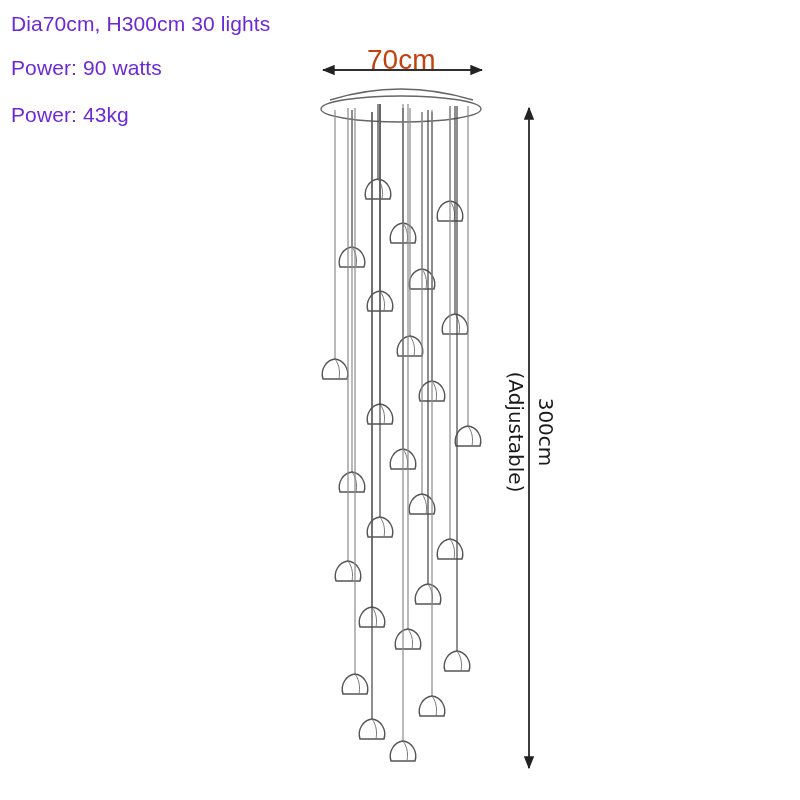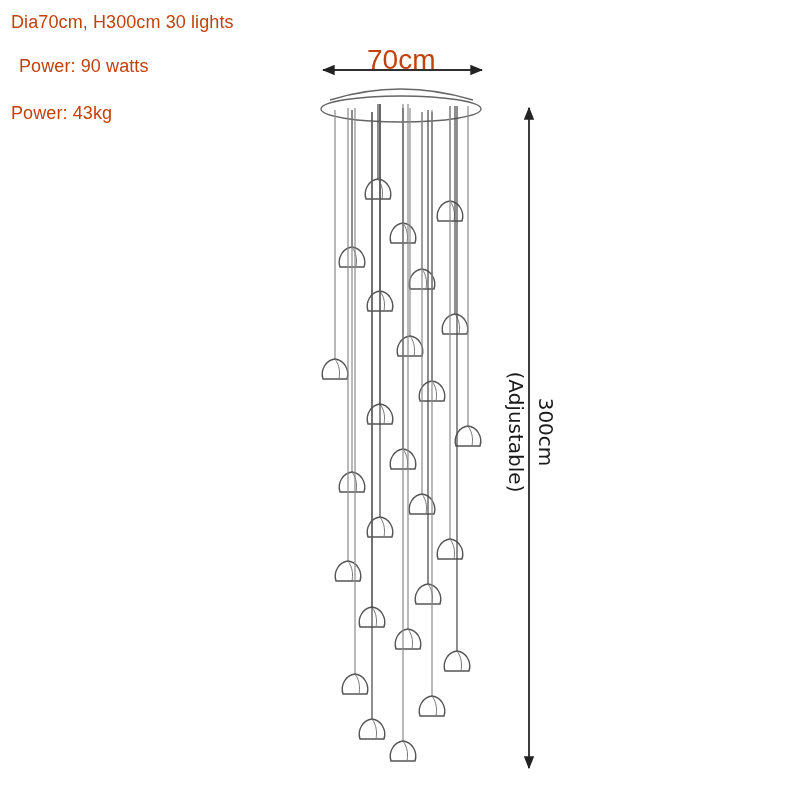--- a/index.html
+++ b/index.html
@@ -1,19 +1,19 @@
 <!DOCTYPE html>
 <html><head>
 <meta charset="utf-8">
 <style>
   html,body{margin:0;padding:0;background:#ffffff;}
   body{width:800px;height:800px;position:relative;overflow:hidden;font-family:"Liberation Sans",sans-serif;}
-  .spec{position:absolute;left:11px;font-size:18px;color:#c2410c;letter-spacing:0.1px;white-space:nowrap;}
+  .spec{position:absolute;left:11px;font-size:21px;color:#6d28d9;letter-spacing:0.1px;white-space:nowrap;}
   #spec-0{top:12px;}
-  #spec-1{top:56px;margin-left:8px;}
+  #spec-1{top:56px;}
   #spec-2{top:103px;}
   #dim-width-label{position:absolute;left:367px;top:44px;font-size:28px;color:#c2410c;}
   #dim-height-label{position:absolute;left:531px;top:432px;transform:translate(-50%,-50%) rotate(90deg);font-size:20px;color:#1a1a1a;white-space:nowrap;text-align:center;line-height:30px;font-family:"DejaVu Sans",sans-serif;}
   svg#drawing{position:absolute;left:0;top:0;}
 </style>
 </head>
 <body>
 
 <div class="spec" id="spec-0">Dia70cm, H300cm 30 lights</div>
 <div class="spec" id="spec-1">Power: 90 watts</div>

